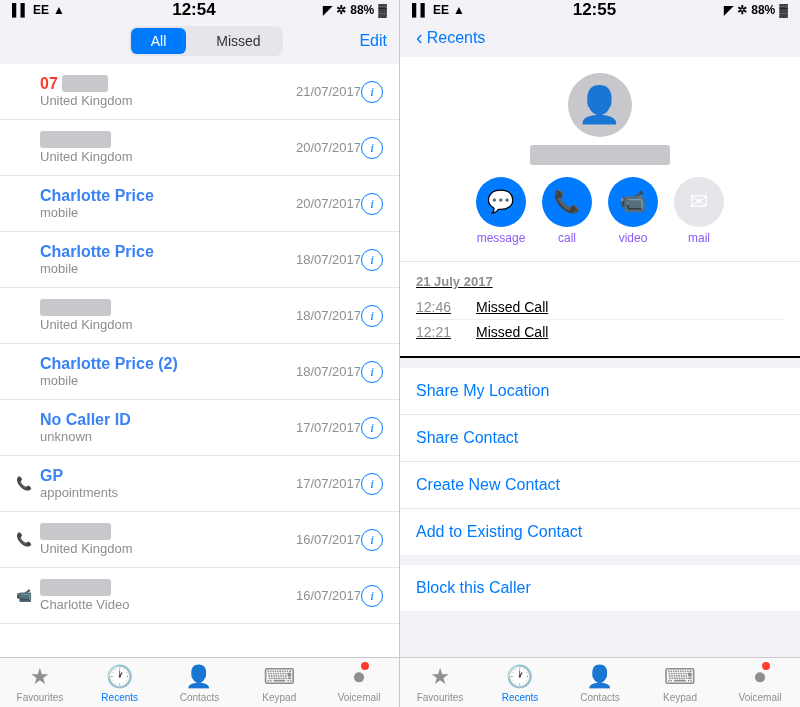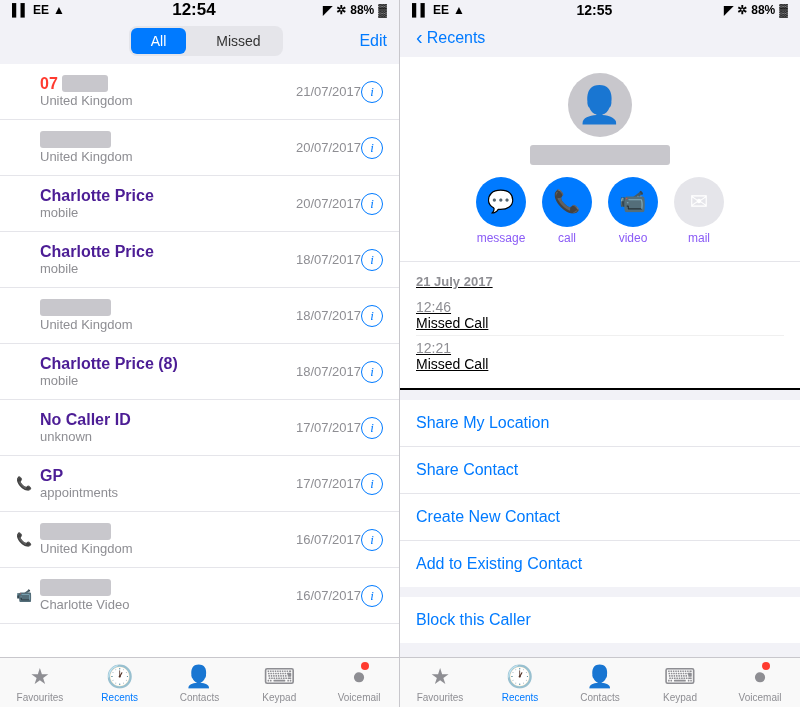--- a/index.html
+++ b/index.html
@@ -93,21 +93,21 @@
       color: #8e8e93;
       font-size: 13px;
       flex-shrink: 0;
     }
     .call-item-info {
       flex: 1;
     }
     .call-item-name {
       font-size: 16px;
       font-weight: 600;
-      color: #4c1d95;
+      color: #3b82f6;
     }
     .call-item-name.missed {
       color: #ff3b30;
     }
     .call-item-sub {
       font-size: 13px;
       color: #8e8e93;
     }
     .call-item-right {
       display: flex;
@@ -290,21 +290,20 @@
     .call-history-date {
       font-size: 13px;
       font-weight: 600;
       color: #8e8e93;
       margin-bottom: 6px;
     }
     .call-history-entry {
       display: flex;
       padding: 4px 0;
       border-bottom: 1px solid #f0f0f0;
-      flex-direction: column;
     }
     .call-history-entry:last-child { border-bottom: none; }
     .call-history-time {
       font-size: 14px;
       color: #8e8e93;
       width: 60px;
     }
     .call-history-type {
       font-size: 14px;
       color: #000;
@@ -435,21 +434,21 @@
       </div>
       <div class="call-item-right">
         <span class="call-item-date">18/07/2017</span>
         <div class="info-icon">i</div>
       </div>
     </div>
 
     <div class="call-item">
       <div class="call-item-icon"></div>
       <div class="call-item-info">
-        <div class="call-item-name">Charlotte Price (8)</div>
+        <div class="call-item-name">Charlotte Price (2)</div>
         <div class="call-item-sub">mobile</div>
       </div>
       <div class="call-item-right">
         <span class="call-item-date">18/07/2017</span>
         <div class="info-icon">i</div>
       </div>
     </div>
 
     <div class="call-item">
       <div class="call-item-icon"></div>
@@ -533,21 +532,21 @@
 </div>
 
 <div class="right-panel">
 
   <div class="right-status-bar">
     <div style="display:flex;gap:4px;align-items:center;">
       <span>▌▌</span>
       <span>EE</span>
       <span>▲</span>
     </div>
-    <div style="font-size:14px;font-weight:600;">12:55</div>
+    <div style="font-size:17px;font-weight:600;">12:55</div>
     <div style="display:flex;gap:4px;align-items:center;">
       <span>◤</span>
       <span>✲</span>
       <span>88%</span>
       <span>▓</span>
     </div>
   </div>
 
   <div class="right-header">
     <button class="back-btn">

